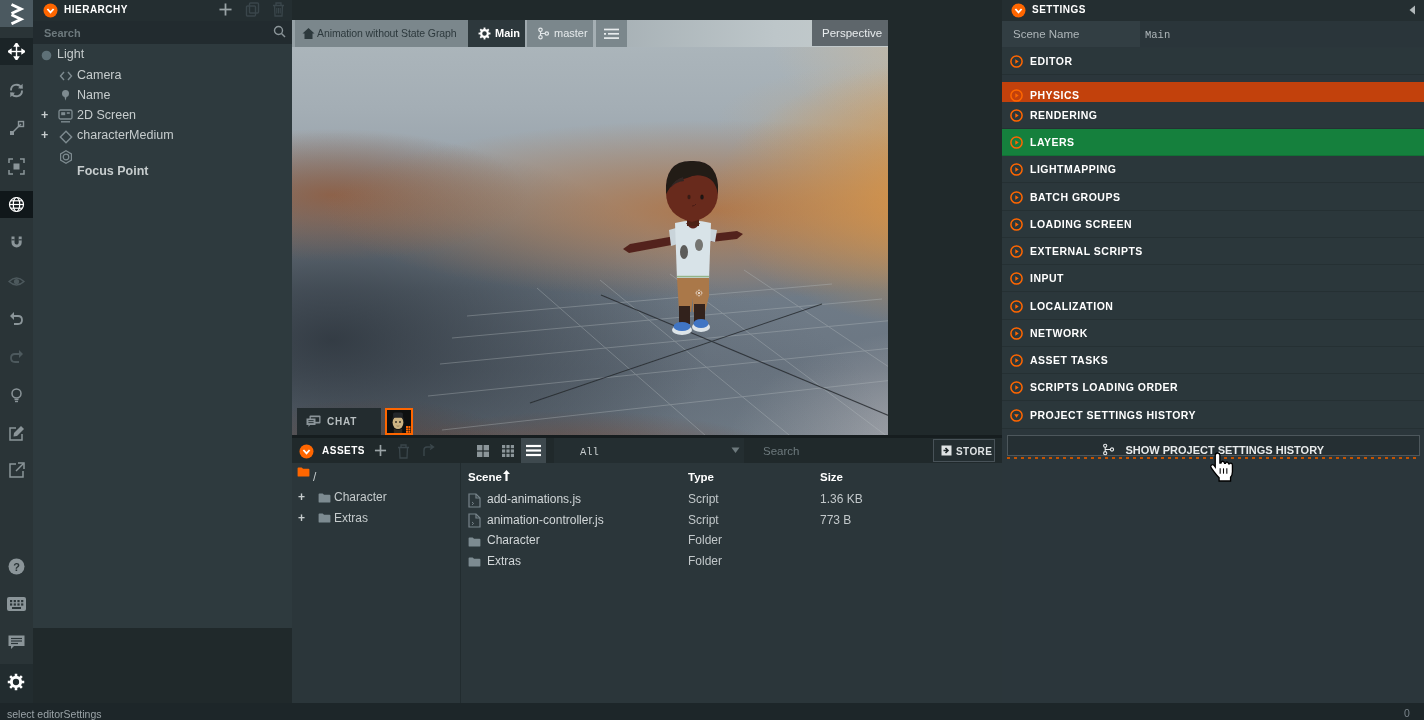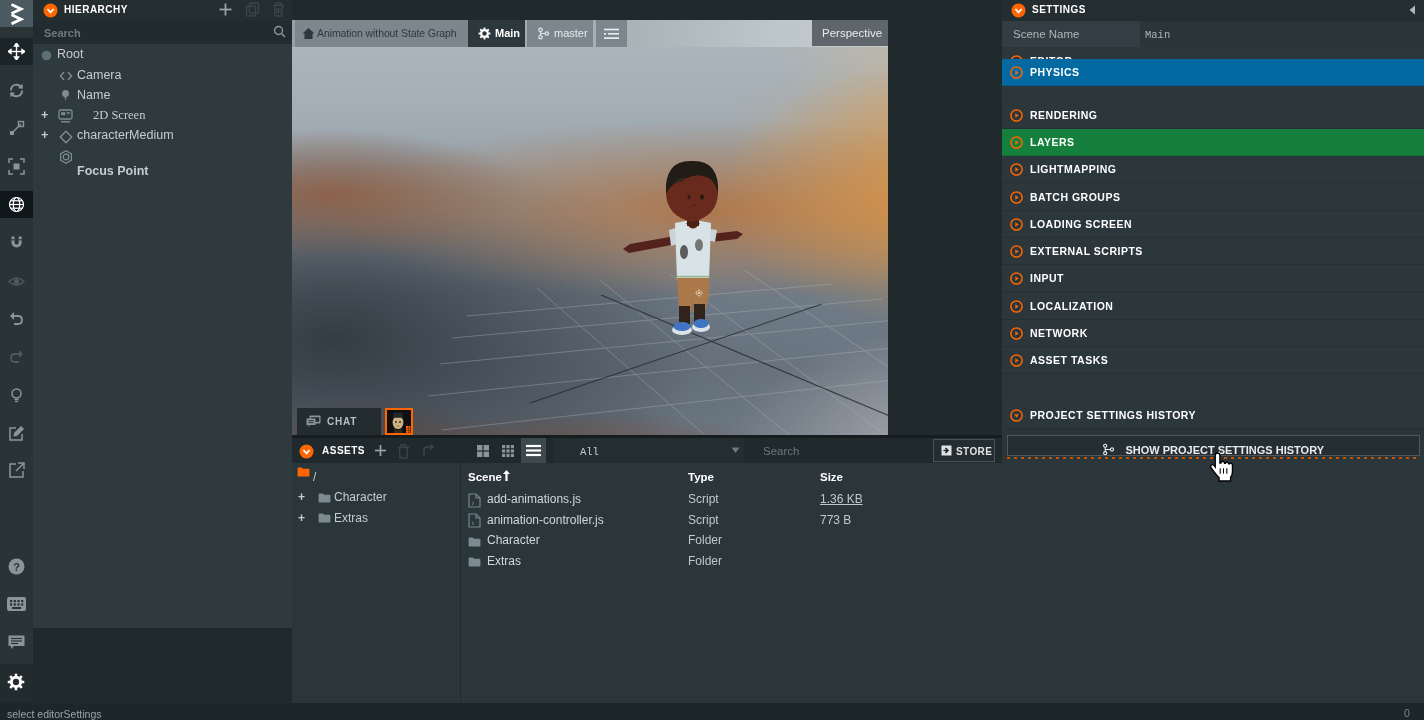--- a/index.html
+++ b/index.html
@@ -353,38 +353,38 @@
         </g>
       </svg>
     <span class="abs" style="left:11px;top:27px;font-size:11px;color:#6d797d;font-weight:bold;">Search</span>
     <svg class="abs" style="left:240px;top:25px" width="13" height="13" viewBox="0 0 13 13">
       <circle cx="5.5" cy="5.5" r="4" fill="none" stroke="#8b9599" stroke-width="1.4"></circle>
       <line x1="8.5" y1="8.5" x2="12" y2="12" stroke="#8b9599" stroke-width="1.4"></line>
       </svg>
         <svg class="abs" style="left:8px;top:50px" width="11" height="11">
         <circle cx="5.5" cy="5.5" r="4.8" fill="#5e7077"></circle>
       </svg>
-    <span class="trow" style="left:24px;top:47px;">Root</span>
+    <span class="trow" style="left:24px;top:47px;">Light</span>
     <svg class="abs" style="left:26px;top:70px" width="14" height="12" viewBox="0 0 14 12">
       <path d="M5 2 L1.5 6 L5 10 M9 2 L12.5 6 L9 10" fill="none" stroke="#7e8b90" stroke-width="1.4"></path>
       </svg>
     <span class="trow" style="left:44px;top:68px;">Camera</span>
     <svg class="abs" style="left:27px;top:89px" width="11" height="14" viewBox="0 0 11 14">
       <circle cx="5.5" cy="4.6" r="3.5" fill="#7e8b90"></circle>
       <path d="M4.2 7 L5.5 11.8 L6.8 7 Z" fill="#7e8b90"></path>
       </svg>
     <span class="trow" style="left:44px;top:88px;">Name</span>
     <span class="trow" style="left:8px;top:108px;font-weight:bold;color:#c6cccd;">+</span>
     <svg class="abs" style="left:25px;top:109px" width="15" height="14" viewBox="0 0 15 14">
       <rect x="1" y="1" width="13" height="9" rx="1.5" fill="none" stroke="#7e8b90" stroke-width="1.3"></rect>
       <rect x="3.2" y="3.2" width="4" height="3" fill="#7e8b90"></rect>
       <rect x="8.8" y="3.2" width="3" height="1.6" fill="#7e8b90"></rect>
       <line x1="3" y1="12.8" x2="12" y2="12.8" stroke="#7e8b90" stroke-width="1.4"></line>
       </svg>
-    <span class="trow" style="left:60px;top:108px;font-family:Liberation Serif, serif;">2D Screen</span>
+    <span class="trow" style="left:44px;top:108px;">2D Screen</span>
     <span class="trow" style="left:8px;top:128px;font-weight:bold;color:#c6cccd;">+</span>
     <svg class="abs" style="left:26px;top:130px" width="14" height="14" viewBox="0 0 14 14">
       <rect x="3" y="3" width="8" height="8" fill="none" stroke="#7e8b90" stroke-width="1.4" transform="rotate(45 7 7)"></rect>
       </svg>
     <span class="trow" style="left:44px;top:128px;">characterMedium</span>
     <svg class="abs" style="left:26px;top:150px" width="14" height="14" viewBox="0 0 14 14">
       <path d="M7 0.8 L12.4 3.9 L12.4 10.1 L7 13.2 L1.6 10.1 L1.6 3.9 Z" fill="none" stroke="#7e8b90" stroke-width="1.2"></path>
       <circle cx="7" cy="7" r="2.8" fill="none" stroke="#7e8b90" stroke-width="1.2"></circle>
       </svg>
     <span class="trow" style="left:44px;top:164px;font-weight:bold;">Focus Point</span>
@@ -472,21 +472,21 @@
       </svg>
     <span class="abs" style="left:396px;top:36px;font-size:11.5px;font-weight:bold;color:#fff;">Type</span>
     <span class="abs" style="left:528px;top:36px;font-size:11.5px;font-weight:bold;color:#fff;">Size</span>
 <svg class="abs" style="left:176px;top:58px" width="13" height="15" viewBox="0 0 13 15">
         <path d="M1 1 L8 1 L12 5 L12 14 L1 14 Z" fill="none" stroke="#77848a" stroke-width="1.2"></path>
         <path d="M8 1 L8 5 L12 5" fill="none" stroke="#77848a" stroke-width="1.2"></path>
         <path d="M4 9 L5.6 10.4 L4 11.8" fill="none" stroke="#77848a" stroke-width="1"></path>
       </svg>    
       <span class="abs" style="left:195px;top:57px;font-size:12px;color:#d2d7d9;">add-animations.js</span>
     <span class="abs" style="left:396px;top:57px;font-size:12px;color:#c2c8ca;">Script</span>
-    <span class="abs" style="left:528px;top:57px;font-size:12px;color:#c2c8ca;text-decoration:underline;">1.36 KB</span>
+    <span class="abs" style="left:528px;top:57px;font-size:12px;color:#c2c8ca;">1.36 KB</span>
 <svg class="abs" style="left:176px;top:78px" width="13" height="15" viewBox="0 0 13 15">
         <path d="M1 1 L8 1 L12 5 L12 14 L1 14 Z" fill="none" stroke="#77848a" stroke-width="1.2"></path>
         <path d="M8 1 L8 5 L12 5" fill="none" stroke="#77848a" stroke-width="1.2"></path>
         <path d="M4 9 L5.6 10.4 L4 11.8" fill="none" stroke="#77848a" stroke-width="1"></path>
       </svg>    
       <span class="abs" style="left:195px;top:78px;font-size:12px;color:#d2d7d9;">animation-controller.js</span>
     <span class="abs" style="left:396px;top:78px;font-size:12px;color:#c2c8ca;">Script</span>
     <span class="abs" style="left:528px;top:78px;font-size:12px;color:#c2c8ca;">773 B</span>
 <svg class="abs" style="left:176px;top:102px" width="13" height="10" viewBox="0 0 14 11">
         <path d="M0.5 1.5 Q0.5 0.5 1.5 0.5 L5 0.5 L6.5 2 L12.5 2 Q13.5 2 13.5 3 L13.5 9.5 Q13.5 10.5 12.5 10.5 L1.5 10.5 Q0.5 10.5 0.5 9.5 Z" fill="#7d8b91"></path>
@@ -514,21 +514,21 @@
     <div class="abs" style="left:138px;top:21px;width:284px;height:26px;background:#2a353a;"></div>
     <span class="abs" style="left:11px;top:28px;font-size:11.5px;color:#aeb6b9;">Scene Name</span>
     <span class="abs" style="left:143px;top:29px;font-size:10.5px;color:#aeb6b9;font-family:'Liberation Mono',monospace;">Main</span>
     <div class="sect" style="top:47.5px;background:#2b373b;">
         <svg width="15" height="15" viewBox="0 0 15 15">
           <circle cx="7.5" cy="7.5" r="5.6" fill="none" stroke="#f60" stroke-width="1.5"></circle>
           <path d="M6.3 5.2 L9.7 7.5 L6.3 9.8 Z" fill="#f60"></path>
         </svg>
         <span>EDITOR</span>
       </div>
-    <div class="sect" style="top:59px;background:#0369a1;">
+    <div class="sect" style="top:82px;background:#c2410c;">
         <svg width="15" height="15" viewBox="0 0 15 15">
           <circle cx="7.5" cy="7.5" r="5.6" fill="none" stroke="#f60" stroke-width="1.5"></circle>
           <path d="M6.3 5.2 L9.7 7.5 L6.3 9.8 Z" fill="#f60"></path>
         </svg>
         <span>PHYSICS</span>
       </div>
     <div class="sect" style="top:102.0px;background:#2b373b;">
         <svg width="15" height="15" viewBox="0 0 15 15">
           <circle cx="7.5" cy="7.5" r="5.6" fill="none" stroke="#f60" stroke-width="1.5"></circle>
           <path d="M6.3 5.2 L9.7 7.5 L6.3 9.8 Z" fill="#f60"></path>
@@ -590,20 +590,27 @@
           <path d="M6.3 5.2 L9.7 7.5 L6.3 9.8 Z" fill="#f60"></path>
         </svg>
         <span>NETWORK</span>
       </div>
     <div class="sect" style="top:347.0px;background:#2b373b;">
         <svg width="15" height="15" viewBox="0 0 15 15">
           <circle cx="7.5" cy="7.5" r="5.6" fill="none" stroke="#f60" stroke-width="1.5"></circle>
           <path d="M6.3 5.2 L9.7 7.5 L6.3 9.8 Z" fill="#f60"></path>
         </svg>
         <span>ASSET TASKS</span>
+      </div>
+    <div class="sect" style="top:374.3px;background:#2b373b;">
+        <svg width="15" height="15" viewBox="0 0 15 15">
+          <circle cx="7.5" cy="7.5" r="5.6" fill="none" stroke="#f60" stroke-width="1.5"></circle>
+          <path d="M6.3 5.2 L9.7 7.5 L6.3 9.8 Z" fill="#f60"></path>
+        </svg>
+        <span>SCRIPTS LOADING ORDER</span>
       </div>
     <div class="sect" style="top:401.5px;background:#2b373b;">
         <svg width="15" height="15" viewBox="0 0 15 15">
           <circle cx="7.5" cy="7.5" r="5.6" fill="none" stroke="#f60" stroke-width="1.5"></circle>
           <path d="M5.2 6.3 L7.5 9.7 L9.8 6.3 Z" fill="#f60"></path>
         </svg>
         <span>PROJECT SETTINGS HISTORY</span>
       </div>
     <div class="abs" style="left:5px;top:435px;width:413px;height:21px;border:1px solid #4d575c;background:#252f33;"></div>
     <div class="abs" style="left:5px;top:457px;width:413px;height:1.5px;

